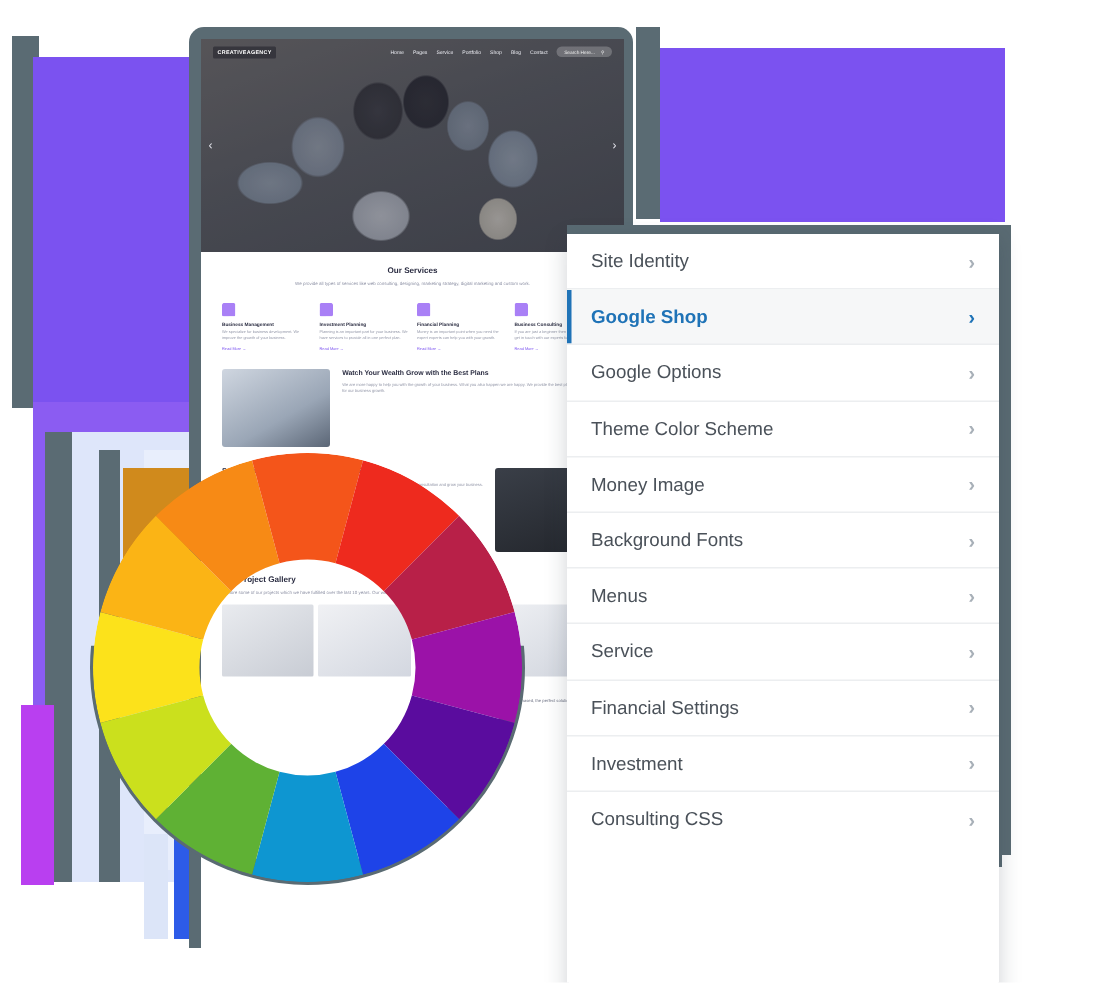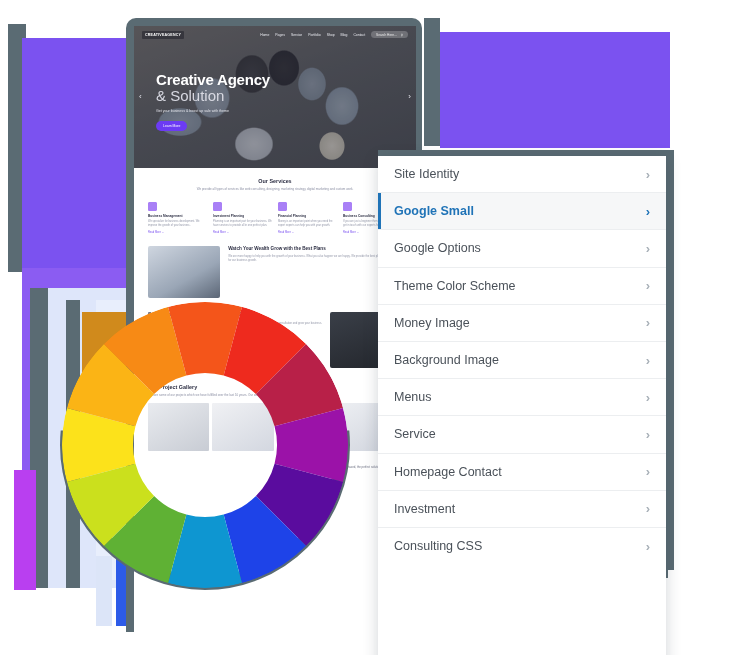--- a/index.html
+++ b/index.html
@@ -180,26 +180,20 @@
           </div>
         <div class="nav-search">
           <span>Search Here...</span>
           <span>⚲</span>
         </div>
       </div>
 
       <div class="arrow-l">‹</div>
       <div class="arrow-r">›</div>
 
-      <div class="hero-txt">
-        <div class="h1a">Creative Agency</div>
-        <div class="h1b">&amp; Solution</div>
-        <div class="hero-sub">Get your business &amp; boost up sale with theme</div>
-        <div class="hero-btn">Learn More</div>
-      </div>
     </div>
 
     <div class="sec">
       <div class="sec-h">Our Services</div>
       <div class="sec-p">We provide all types of services like web consulting, designing, marketing strategy, digital marketing and custom work.</div>
       <div class="svc-row" id="svcrow">
           <div class="svc">
             <div class="svc-ico"></div>
             <div class="svc-t">Business Management</div>
             <div class="svc-d">We specialize for business development. We improve the growth of your business.</div>
@@ -275,49 +269,49 @@
       </g>
   </svg>
 
   <div class="menu-shadow"></div>
   <div class="menu" id="menu">
       <div class="mi">
         <span>Site Identity</span>
         <span class="chev">›</span>
       </div>
       <div class="mi active">
-        <span>Google Small</span>
+        <span>Google Shop</span>
         <span class="chev">›</span>
       </div>
       <div class="mi">
         <span>Google Options</span>
         <span class="chev">›</span>
       </div>
       <div class="mi">
         <span>Theme Color Scheme</span>
         <span class="chev">›</span>
       </div>
       <div class="mi">
         <span>Money Image</span>
         <span class="chev">›</span>
       </div>
       <div class="mi">
-        <span>Background Image</span>
+        <span>Background Fonts</span>
         <span class="chev">›</span>
       </div>
       <div class="mi">
         <span>Menus</span>
         <span class="chev">›</span>
       </div>
       <div class="mi">
         <span>Service</span>
         <span class="chev">›</span>
       </div>
       <div class="mi">
-        <span>Homepage Contact</span>
+        <span>Financial Settings</span>
         <span class="chev">›</span>
       </div>
       <div class="mi">
         <span>Investment</span>
         <span class="chev">›</span>
       </div>
       <div class="mi">
         <span>Consulting CSS</span>
         <span class="chev">›</span>
       </div>

